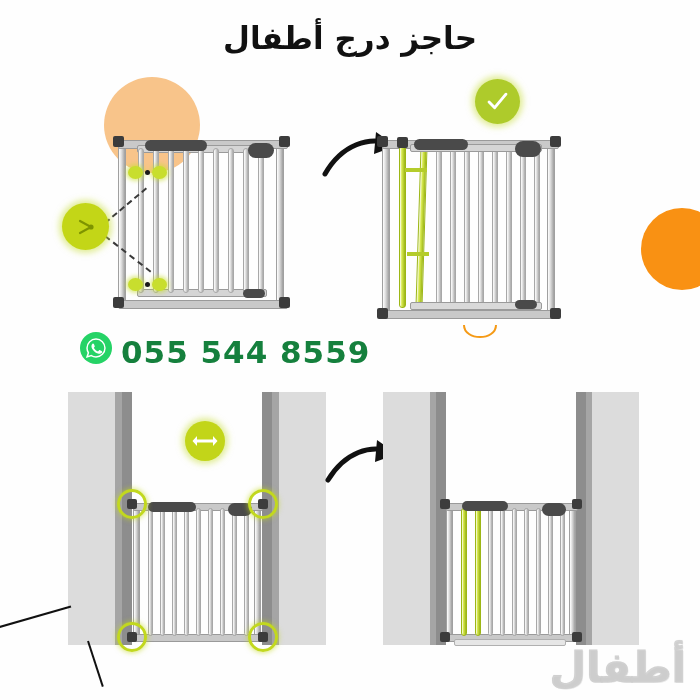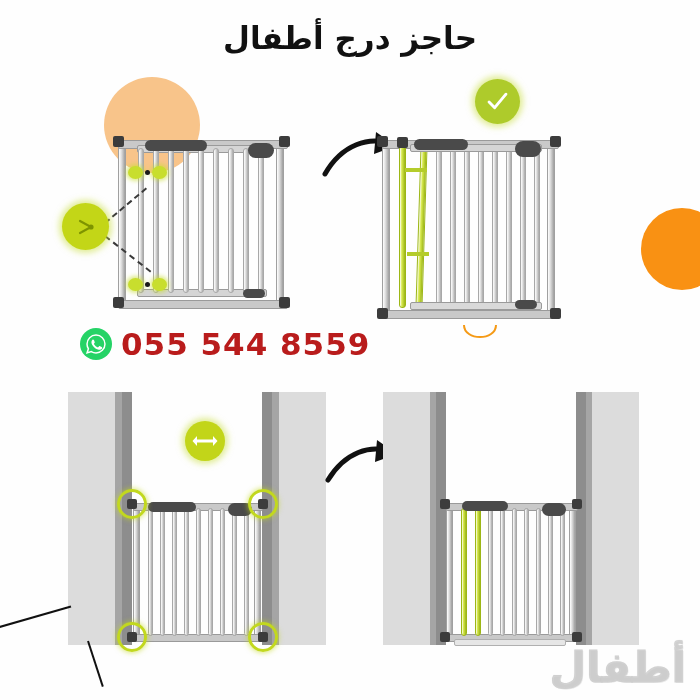--- a/index.html
+++ b/index.html
@@ -86,24 +86,25 @@
   .wa-icon {
     width: 32px; height: 32px;
     border-radius: 50%;
     background: #25d366;
     display: flex; align-items: center; justify-content: center;
     flex: 0 0 auto;
   }
   .wa-number {
     font-size: 31px;
     font-weight: 600;
-    color: #b91c1c;
+    color: #15803d;
     letter-spacing: 1px;
     font-family: "DejaVu Sans", "Liberation Sans", sans-serif;
     white-space: nowrap;
+    margin-top: 8px;
   }
 
   
   .watermark {
     position: absolute;
     right: 14px;
     bottom: 8px;
     font-size: 42px;
     font-weight: bold;
     color: rgba(255,255,255,0.0);

